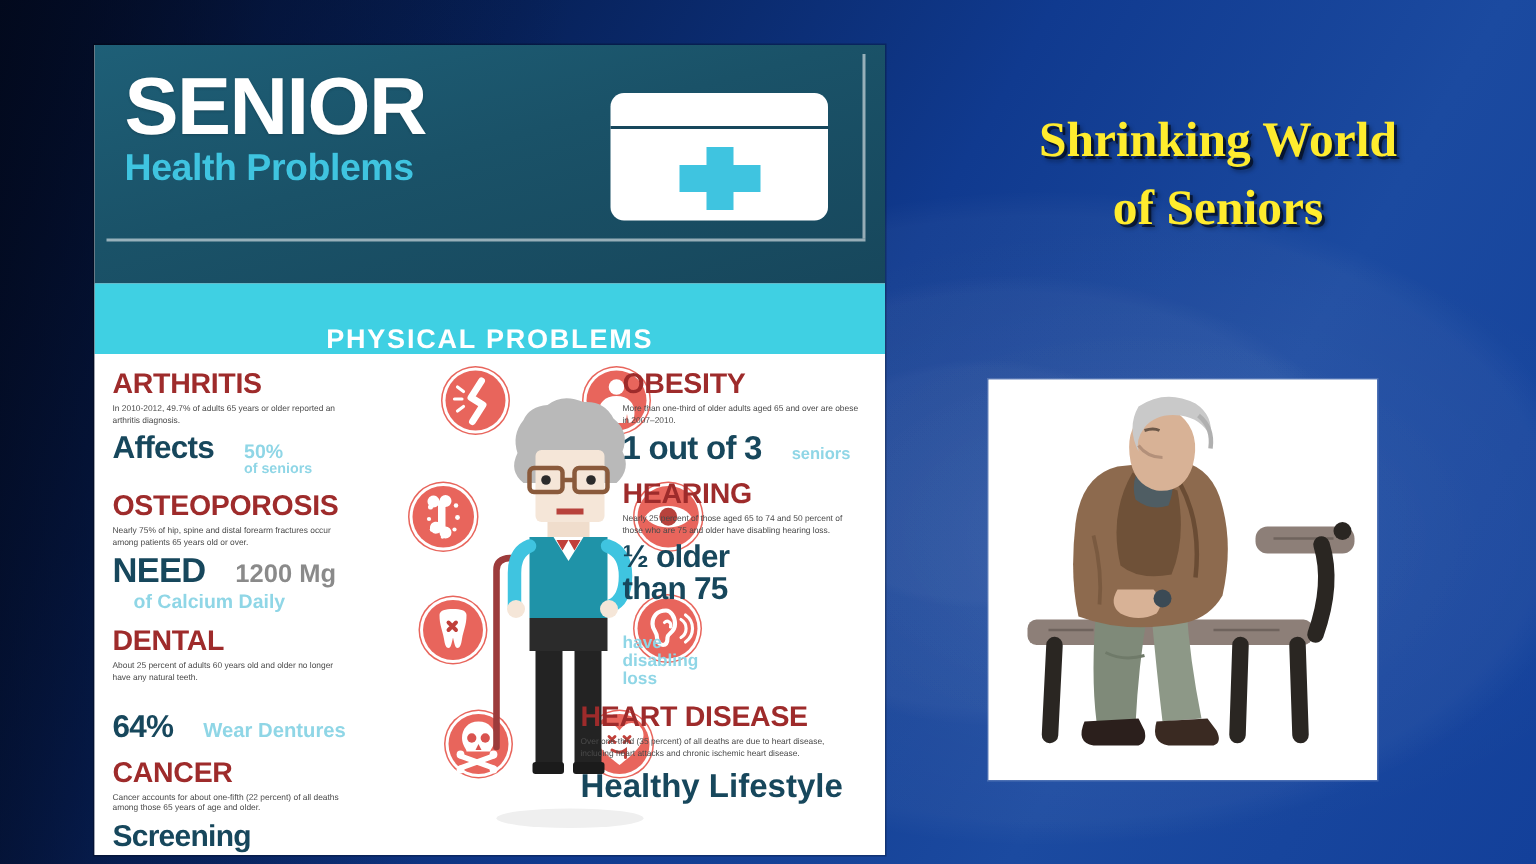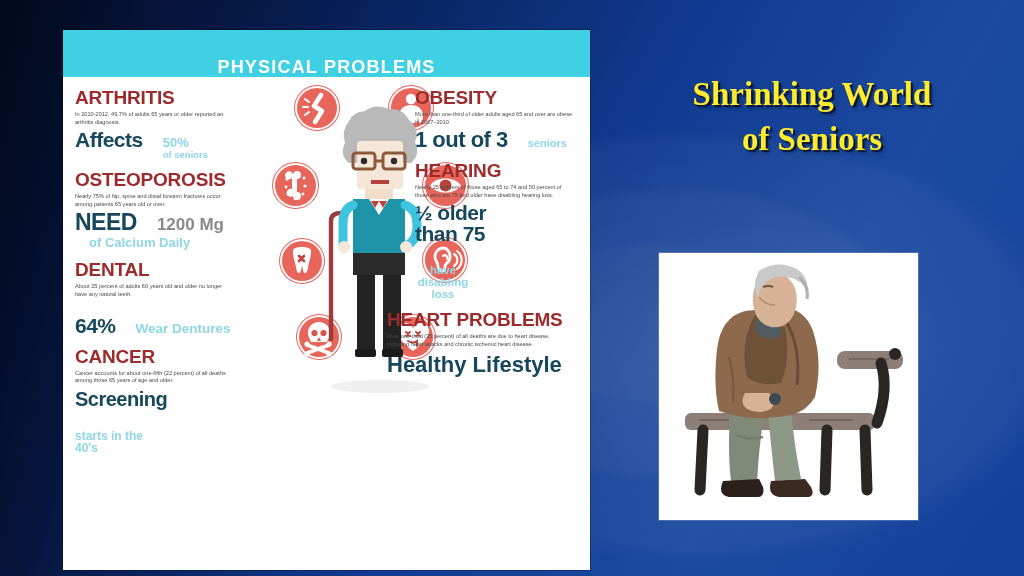--- a/index.html
+++ b/index.html
@@ -125,20 +125,33 @@
   }
   #photo svg{display:block;width:100%;height:100%;}
 </style>
 </head>
 <body>
 
 <div id="slide-bg"></div>
 
 <div id="infographic">
 
+  <div class="ig-header">
+    <div class="rule-v"></div>
+    <div class="rule-h"></div>
+    <div class="ig-title">
+      <div class="main">SENIOR</div>
+      <div class="sub">Health Problems</div>
+    </div>
+    <div class="kit">
+      <div class="lid"></div>
+      <div class="cross-v"></div>
+      <div class="cross-h"></div>
+    </div>
+  </div>
 
   <div class="banner">
     <div class="txt">PHYSICAL PROBLEMS</div>
     <div class="notch"></div>
   </div>
 
   <div class="ig-body">
 
     <div class="col col-left">
 
@@ -300,26 +313,26 @@
           <span class="lt" style="font-size:11px;">seniors</span>
         </div>
       </div>
 
 
       <div class="blk">
         <h3>HEARING</h3>
         <p class="desc">Nearly 25 percent of those aged 65 to 74 and 50 percent of those who are 75 and older have disabling hearing loss.</p>
         <div class="stat">
           <span class="big" style="color:#17475c;font-size:21px;max-width:100px;display:inline-block;line-height:21px;">½ older than 75</span>
-          <span class="lt two" style="font-size:11.5px;line-height:12px;max-width:56px;text-align:center;">have disabling loss</span>
+          <span class="lt two" style="font-size:11.5px;line-height:12px;max-width:56px;">have disabling loss</span>
         </div>
       </div>
 
       <div class="blk" style="margin-left:-28px;width:205px;">
-        <h3>HEART PROBLEMS</h3>
+        <h3>HEART DISEASE</h3>
         <p class="desc" style="max-width:180px;">Over one-third (35 percent) of all deaths are due to heart disease, including heart attacks and chronic ischemic heart disease.</p>
         <div>
           <div class="big" style="color:#17475c;font-size:22px;font-weight:bold;">Healthy Lifestyle</div>
 
         </div>
       </div>
 
     </div>
   </div>
 </div>

